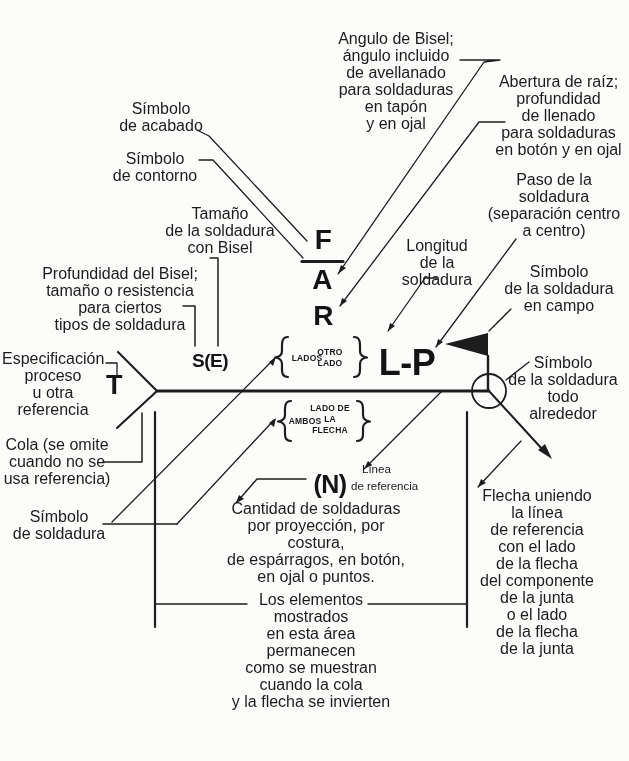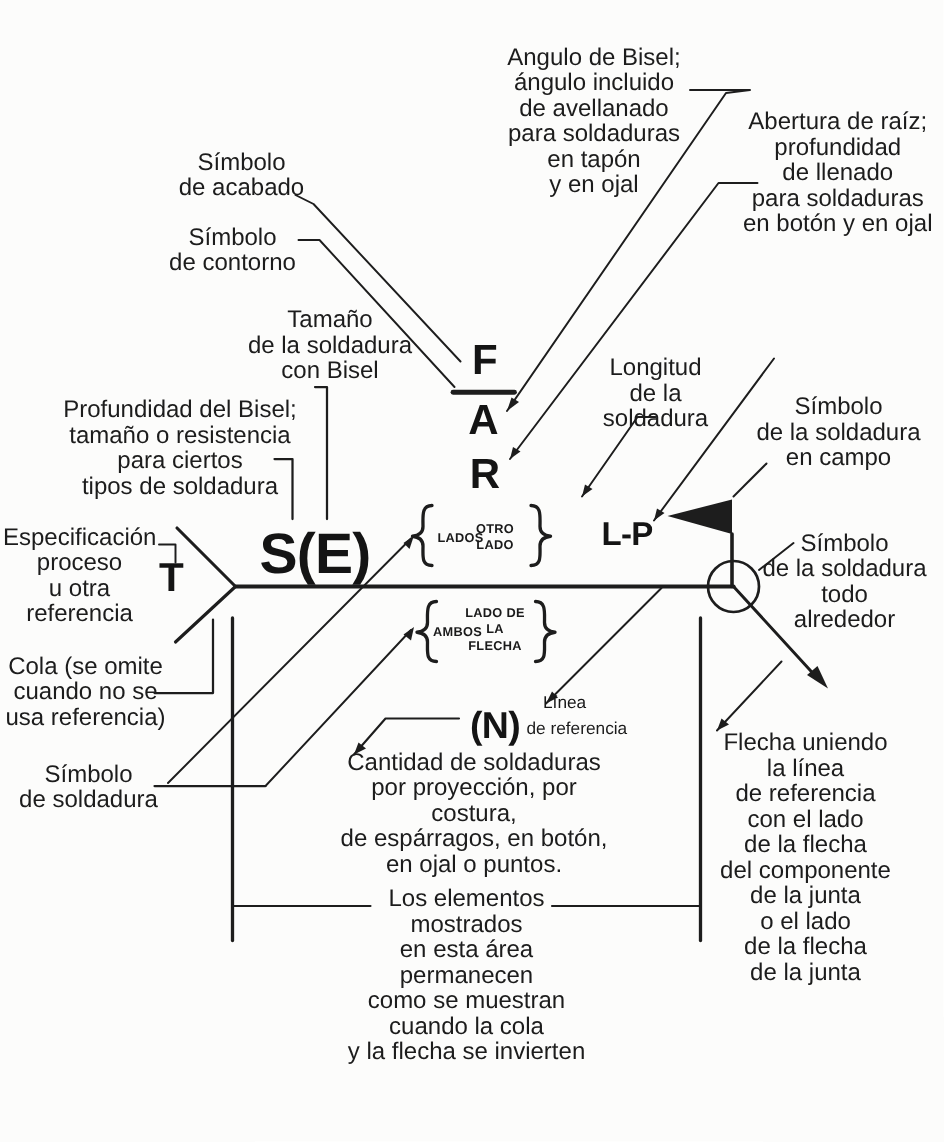--- a/index.html
+++ b/index.html
@@ -94,20 +94,24 @@
 ángulo incluido
 de avellanado
 para soldaduras
 en tapón
 y en ojal</div>
   <div class="lbl" style="left:488px;top:73px;width:141px;">Abertura de raíz;
 profundidad
 de llenado
 para soldaduras
 en botón y en ojal</div>
+  <div class="lbl" style="left:485px;top:171px;width:138px;">Paso de la
+soldadura
+(separación centro
+a centro)</div>
   <div class="lbl" style="left:383px;top:237px;width:108px;">Longitud
 de la soldadura</div>
   <div class="lbl" style="left:37px;top:265px;width:166px;">Profundidad del Bisel;
 tamaño o resistencia
 para ciertos
 tipos de soldadura</div>
   <div class="lbl" style="left:2px;top:350px;width:102px;">Especificación
 proceso
 u otra
 referencia</div>
@@ -141,25 +145,25 @@
 de referencia
 con el lado
 de la flecha
 del componente
 de la junta
 o el lado
 de la flecha
 de la junta</div>
 
   <div class="big" style="left:96px;top:372px;width:36px;font-size:27px;">T</div>
-  <div class="big" style="left:167px;top:351px;width:86px;font-size:38px;text-align:center;">S(E)</div>
+  <div class="big" style="left:167px;top:351px;width:86px;font-size:19px;text-align:center;">S(E)</div>
   <div class="big" style="left:305px;top:226px;width:36px;font-size:28px;">F</div>
   <div class="big" style="left:304px;top:266px;width:36px;font-size:28px;">A</div>
   <div class="big" style="left:305px;top:302px;width:36px;font-size:28px;">R</div>
-  <div class="big" style="left:386px;top:345px;width:64px;font-size:22px;">L-P</div>
+  <div class="big" style="left:375px;top:345px;width:64px;font-size:36px;">L-P</div>
   <div class="big" style="left:298px;top:472px;width:64px;font-size:25px;">(N)</div>
 
   <div class="tiny" style="left:285px;top:353px;width:44px;">LADOS</div>
   <div class="tiny" style="left:308px;top:347px;width:44px;">OTRO
 LADO</div>
   <div class="tiny" style="left:283px;top:416px;width:44px;">AMBOS</div>
   <div class="tiny" style="left:302px;top:403px;width:56px;">LADO DE
 LA
 FLECHA</div>
 

